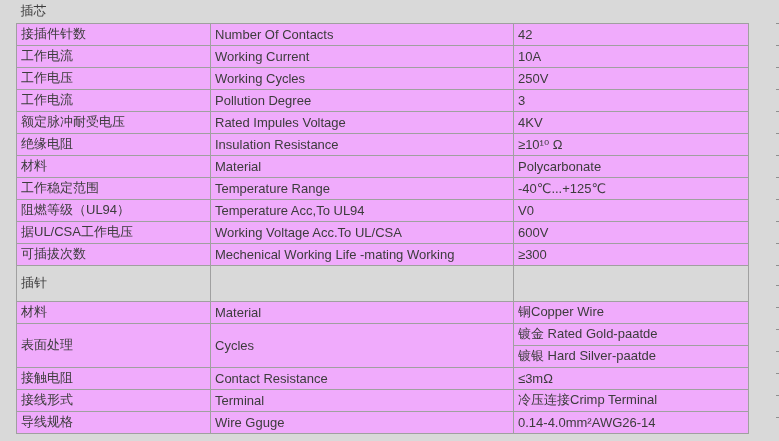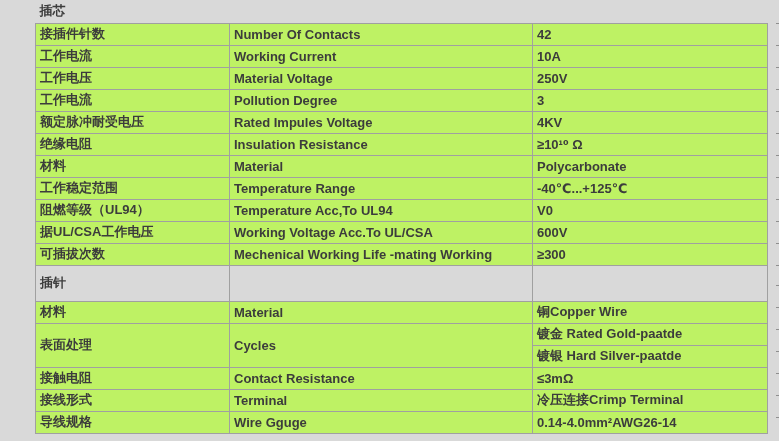--- a/index.html
+++ b/index.html
@@ -9,32 +9,31 @@
   body {
     width: 779px;
     height: 441px;
     position: relative;
     background: #d9d9d9;
     font-family: "Liberation Sans", "DejaVu Sans", sans-serif;
     overflow: hidden;
   }
   .table-wrap {
     position: absolute;
-    left: 35px;
+    left: 16px;
     top: 0;
-    font-weight: bold;
   }
   table.spec-table {
     border-collapse: collapse;
     table-layout: fixed;
     width: 732px;
   }
   table.spec-table td {
     border: 1px solid #a0a0a0;
-    background: #bef264;
+    background: #f0abfc;
     padding: 0 4px;
     font-size: 13px;
     color: #3c3c3c;
     white-space: nowrap;
     overflow: hidden;
     vertical-align: middle;
   }
   tr.spec-row { height: 22px; }
   tr.section-row-top { height: 23px; }
   tr.section-row-top td {
@@ -82,21 +81,21 @@
       <td>Number Of Contacts</td>
       <td>42</td>
     </tr>
     <tr class="spec-row">
       <td>工作电流</td>
       <td>Working Current</td>
       <td>10A</td>
     </tr>
     <tr class="spec-row">
       <td>工作电压</td>
-      <td>Material Voltage</td>
+      <td>Working Cycles</td>
       <td>250V</td>
     </tr>
     <tr class="spec-row">
       <td>工作电流</td>
       <td>Pollution Degree</td>
       <td>3</td>
     </tr>
     <tr class="spec-row">
       <td>额定脉冲耐受电压</td>
       <td>Rated Impules Voltage</td>

